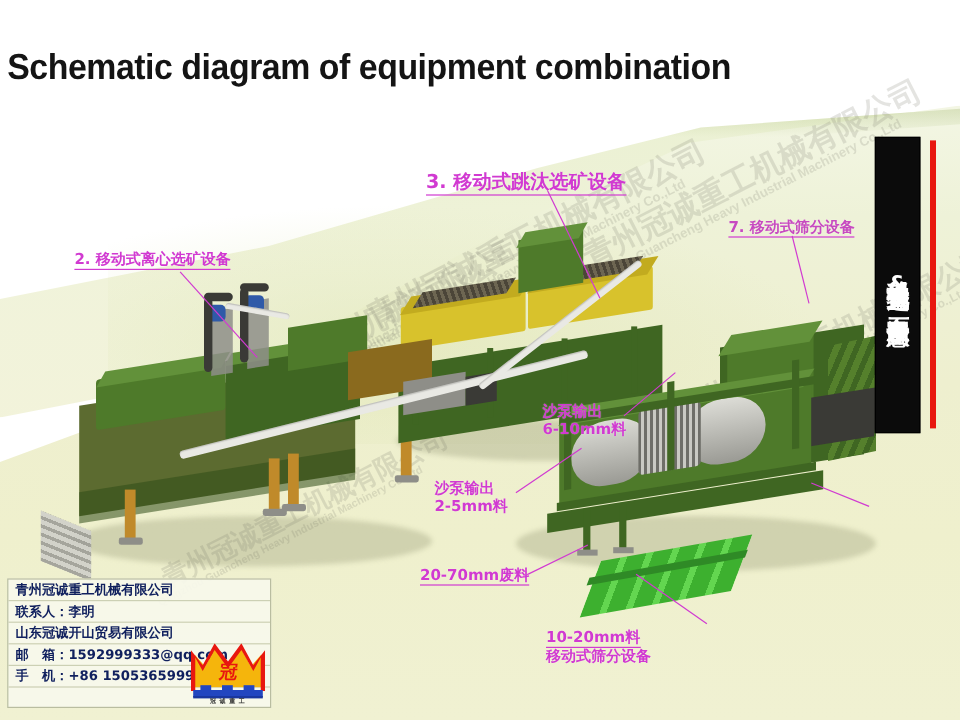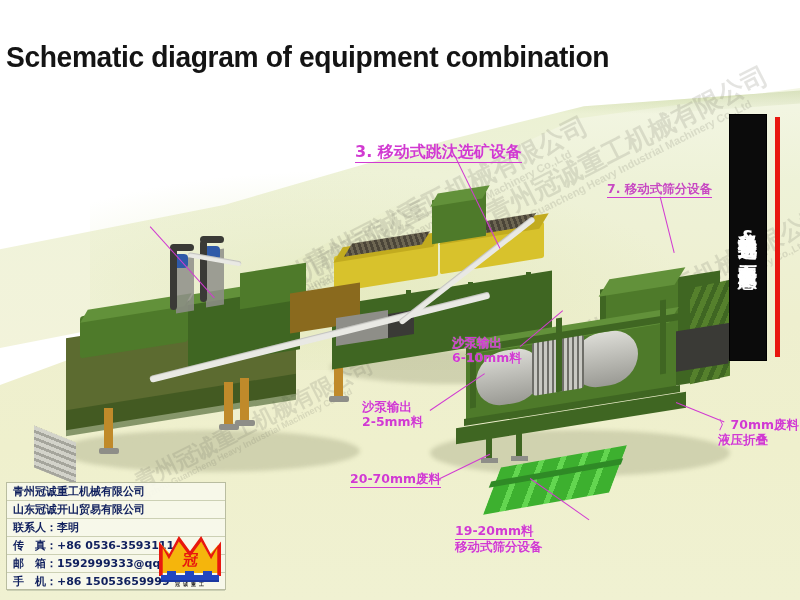--- a/index.html
+++ b/index.html
@@ -271,62 +271,58 @@
   <div class="leader" style="left:456px;top:158px;width:100px;transform:rotate(64deg);"></div>
   <div class="leader" style="left:520px;top:346px;width:56px;transform:rotate(-40deg);"></div>
   <div class="leader" style="left:430px;top:410px;width:66px;transform:rotate(-34deg);"></div>
   <div class="leader" style="left:436px;top:480px;width:60px;transform:rotate(-26deg);"></div>
   <div class="leader" style="left:676px;top:402px;width:52px;transform:rotate(22deg);"></div>
   <div class="leader" style="left:530px;top:478px;width:72px;transform:rotate(35deg);"></div>
 
   <div class="lbl l1">
     <span class="u">7. 移动式筛分设备</span>
   </div>
+  <div class="lbl l2">
+    <span class="u">2. 移动式离心选矿设备</span>
+  </div>
   <div class="lbl l3">
     <span class="u">3. 移动式跳汰选矿设备</span>
   </div>
 
   <div class="lbl m1">
     <div>沙泵输出</div>
     <div>6-10mm料</div>
   </div>
   <div class="lbl m2">
     <div>沙泵输出</div>
     <div>2-5mm料</div>
   </div>
   <div class="lbl m3">
     <span class="u">20-70mm废料</span>
   </div>
-  <div class="lbl m4">
-    <div>〉70mm废料</div>
-    <div>液压折叠</div>
-  </div>
   <div class="lbl m5">
     <div>
-      <span class="u">19-20mm料</span>
+      <span class="u">10-20mm料</span>
     </div>
     <div>移动式筛分设备</div>
   </div>
 
   <div class="title">Schematic diagram of equipment combination</div>
 
   <div class="vbanner">
     <span>移动组合式选金&amp;宝石设备示意图</span>
   </div>
   <div class="vbar"></div>
 
   <div class="card">
     <div class="row">青州冠诚重工机械有限公司</div>
-    <div class="row">山东冠诚开山贸易有限公司</div>
     <div class="row">
       <span>联系人：</span><span>李明</span>
     </div>
-    <div class="row">
-      <span>传　真：</span><span>+86 0536-3593111</span>
-    </div>
+    <div class="row">山东冠诚开山贸易有限公司</div>
     <div class="row">
       <span>邮　箱：</span><span>1592999333@qq.com</span>
     </div>
     <div class="row">
       <span>手　机：</span><span>+86 15053659999</span>
     </div>
 
     <div class="logo">
       <div class="crown"></div>
       <div class="crown-o"></div>

